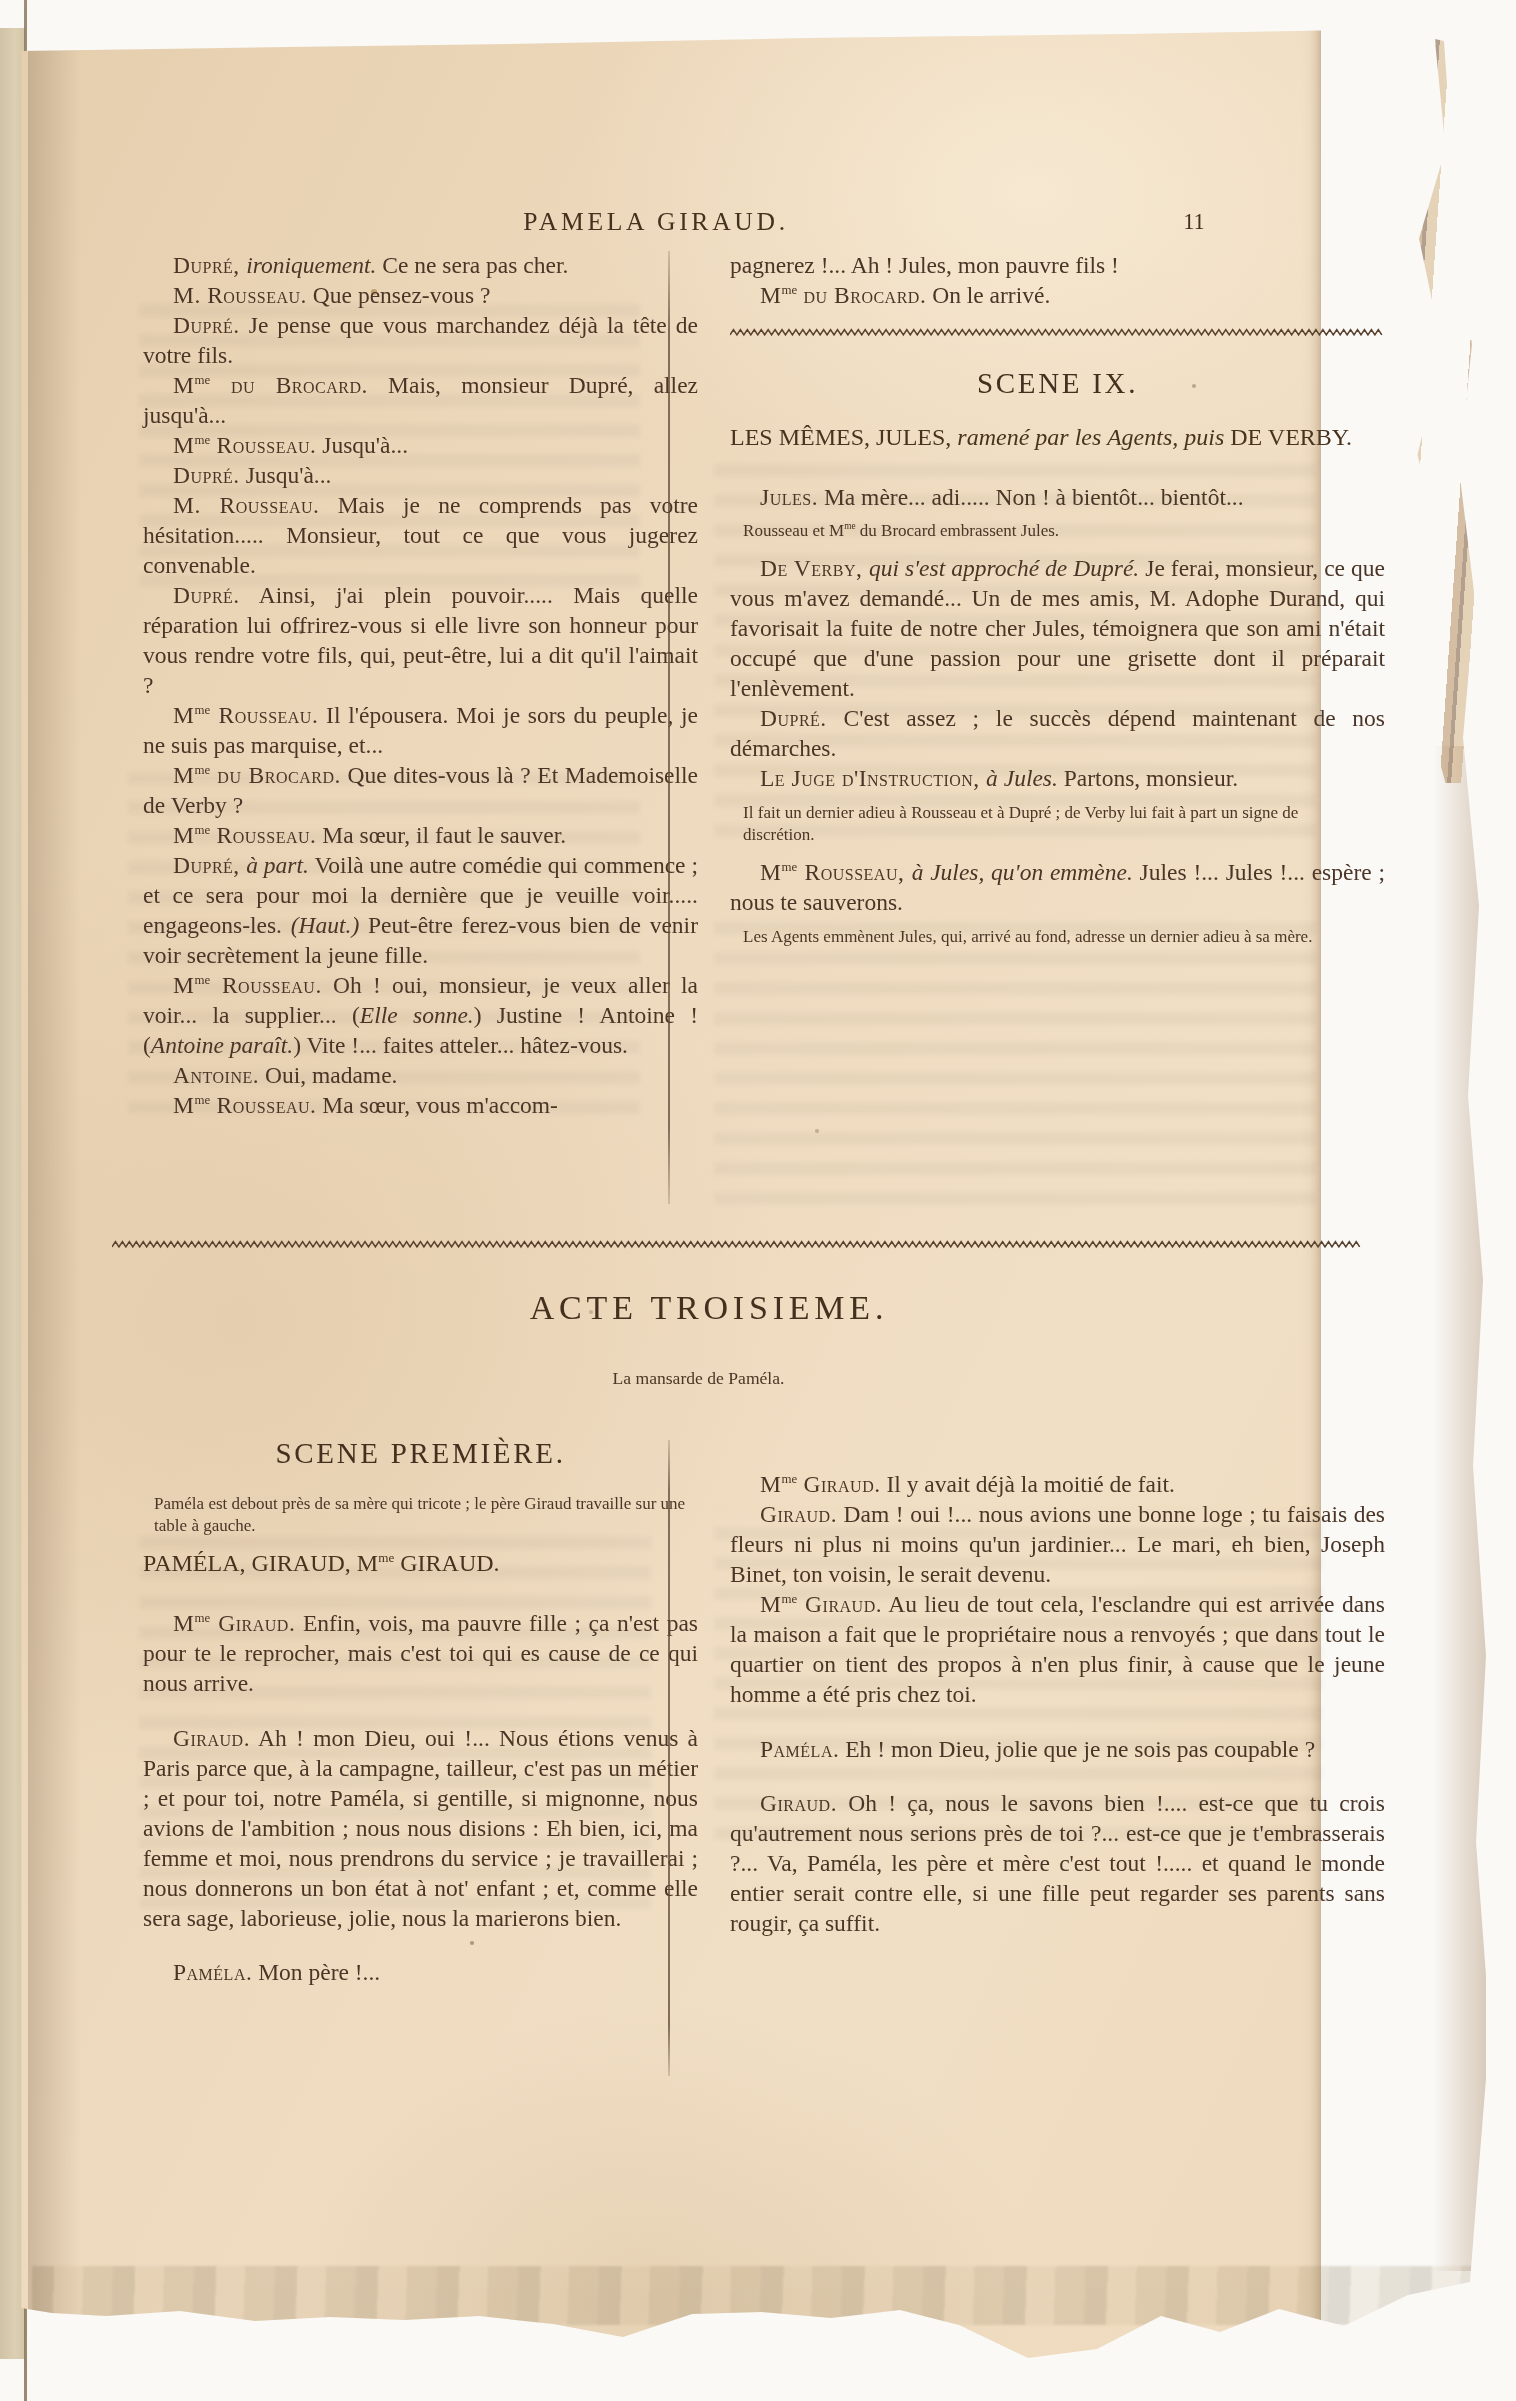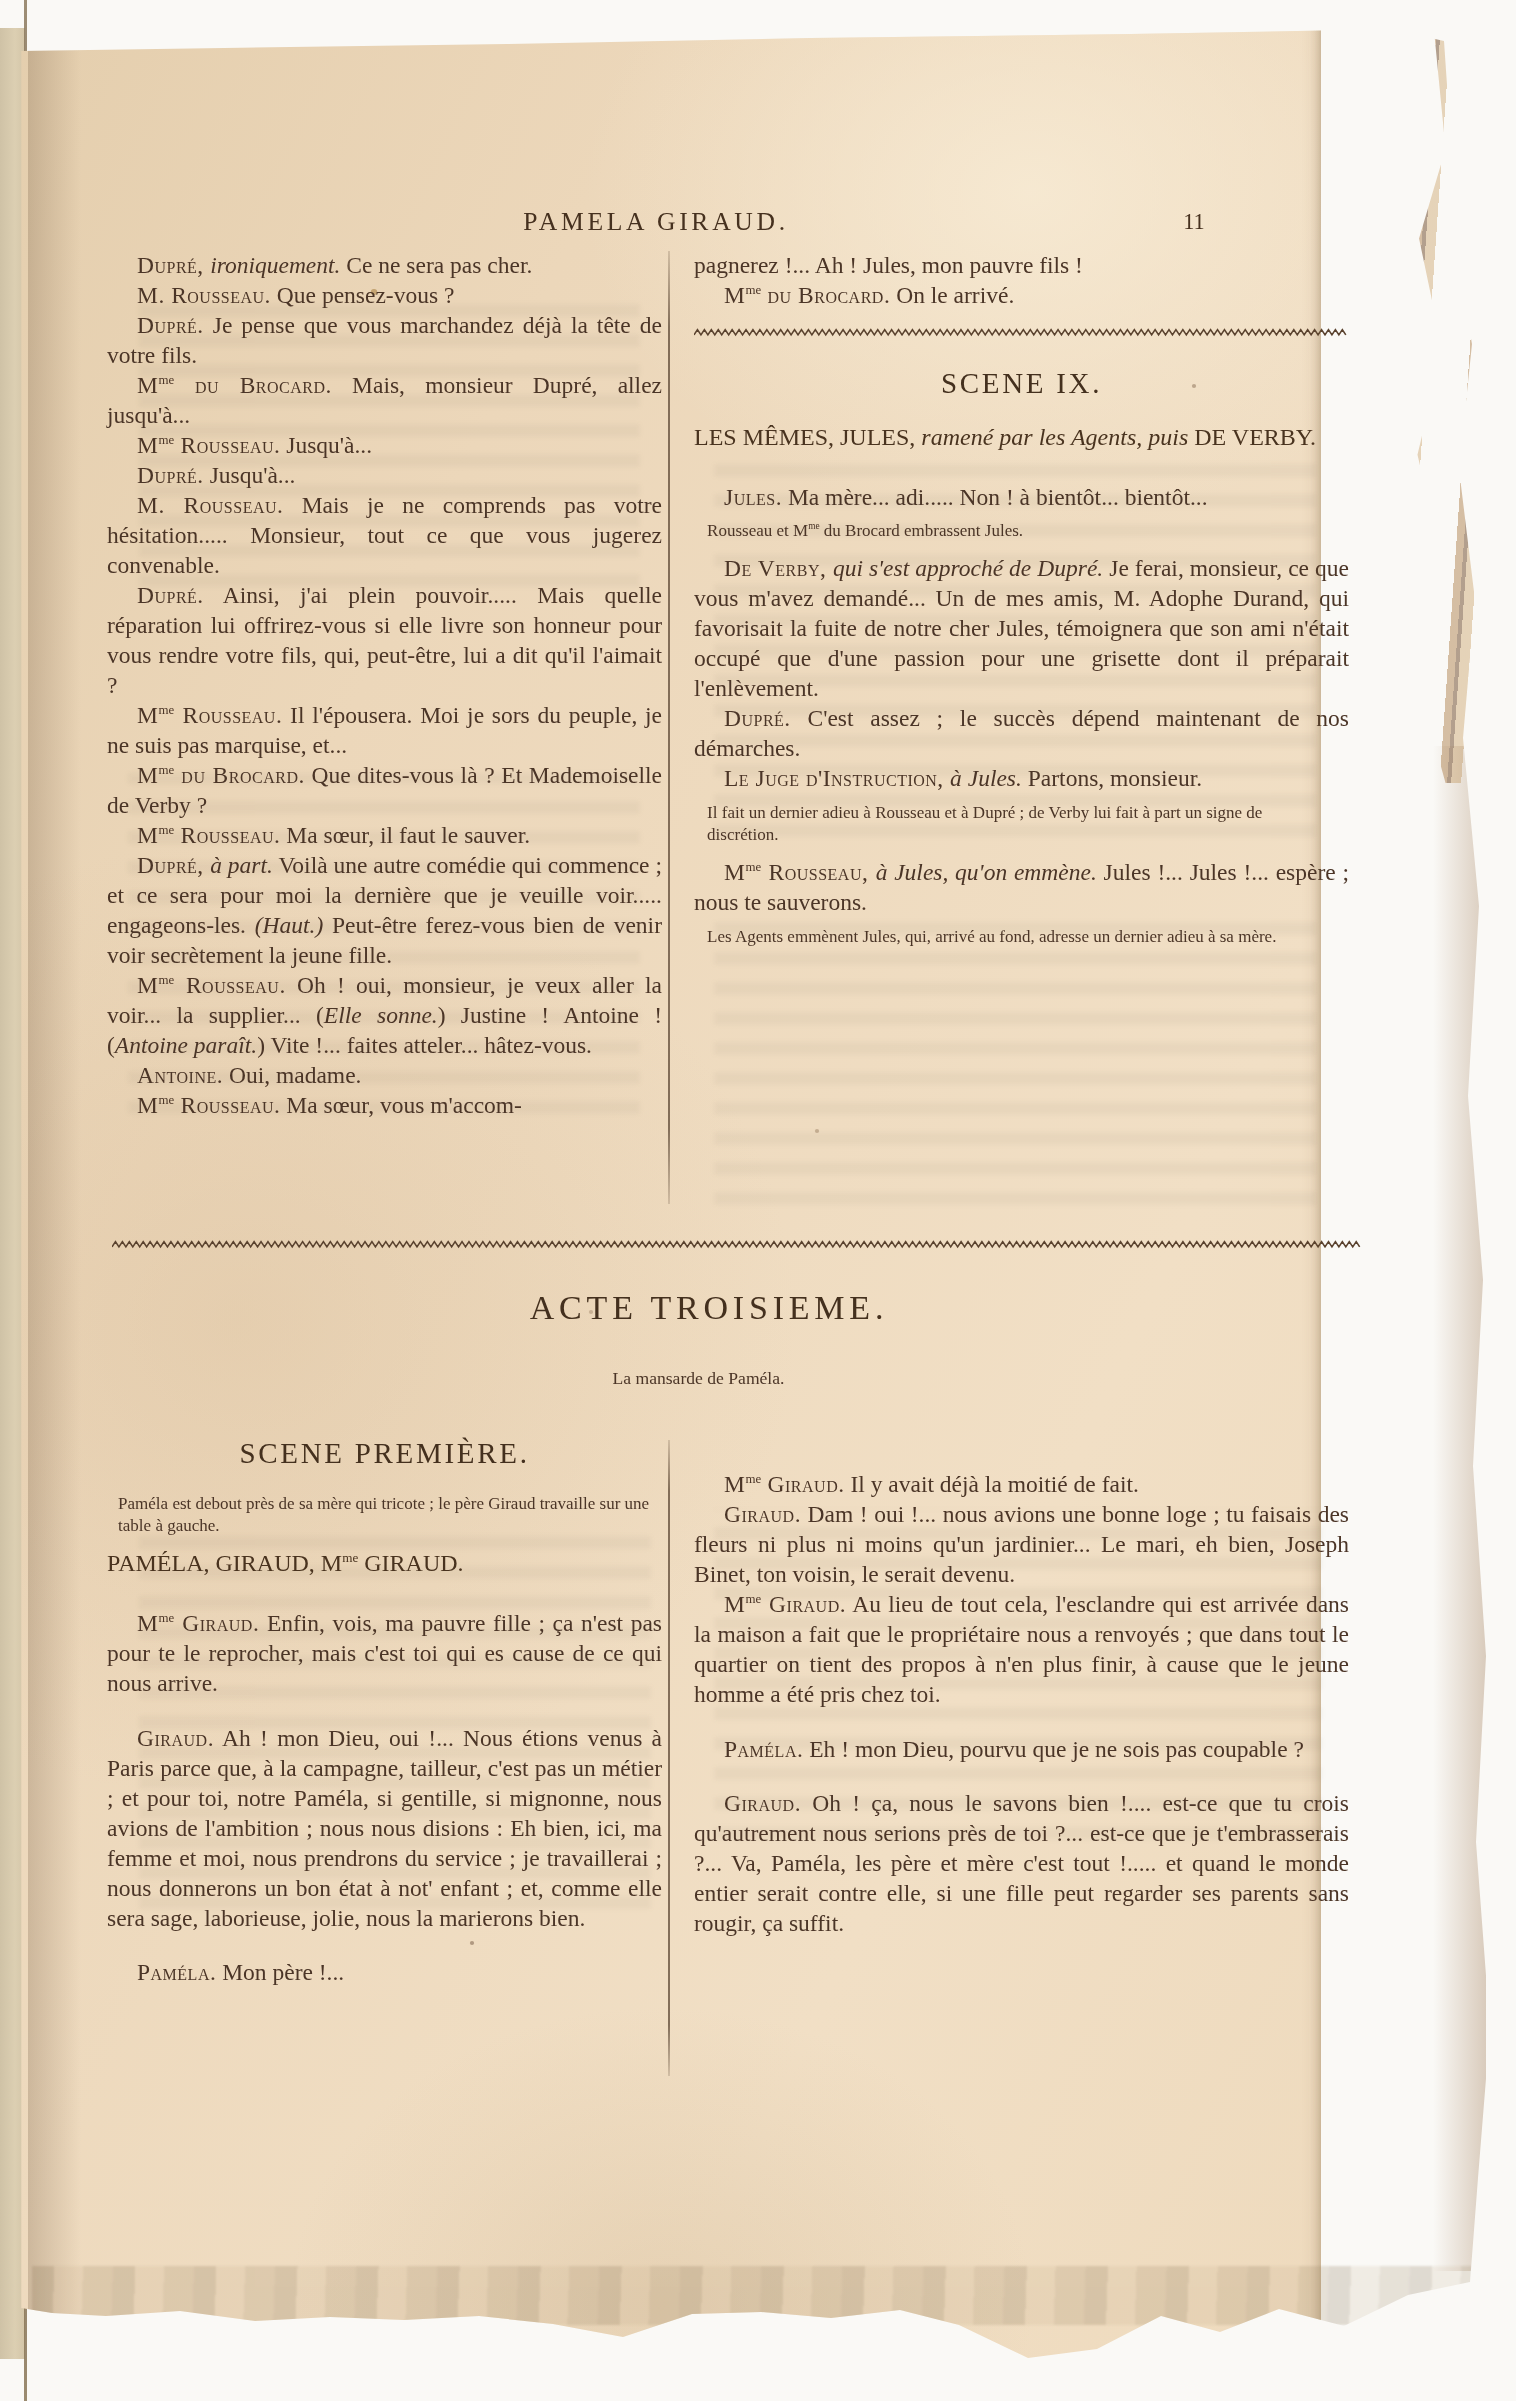--- a/index.html
+++ b/index.html
@@ -83,21 +83,21 @@
       590px 1311px 0 1.1px rgba(120,90,60,.3);
   }
   .running-head{
     position:absolute;left:107px;top:207px;width:1098px;
     text-align:center;font-size:25.6px;letter-spacing:3.7px;color:#46311f;
   }
   .page-number{
     position:absolute;left:1146px;top:209px;width:96px;
     text-align:center;font-size:22.4px;color:#46311f;
   }
-  .col{position:absolute;font-size:23.5px;line-height:30px;color:#4b3527;text-align:justify;}
+  .col{position:absolute;font-size:23.5px;line-height:30px;color:#4b3527;text-align:justify;margin-left:36px;}
   .col-top-left{left:107px;top:250px;width:555px;}
   .col-top-right{left:694px;top:250px;width:655px;}
   .col-bot-left{left:107px;top:1433px;width:555px;}
   .col-bot-right{left:694px;top:1469px;width:655px;}
   .vrule{position:absolute;width:1.6px;background:linear-gradient(to bottom,rgba(94,73,54,.2),rgba(94,73,54,.75) 8%,rgba(94,73,54,.75) 92%,rgba(94,73,54,.2));}
   .vrule-top{left:668px;top:251px;height:953px;}
   .vrule-bot{left:668px;top:1440px;height:636px;}
   .para{text-indent:30px;}
   .para.noindent{text-indent:0;}
   .para.gap{margin-top:24.5px;}
@@ -205,18 +205,18 @@
         <div class="cast"><span>PAMÉLA, GIRAUD, M</span><sup>me</sup><span> GIRAUD.</span></div>
         <div class="para gap"><span class="sc">M</span><sup>me</sup><span class="sc"> Giraud.</span><span> Enfin, vois, ma pauvre fille ; ça n'est pas pour te le reprocher, mais c'est toi qui es cause de ce qui nous arrive.</span></div>
         <div class="para gap"><span class="sc">Giraud.</span><span> Ah ! mon Dieu, oui !... Nous étions venus à Paris parce que, à la campagne, tailleur, c'est pas un métier ; et pour toi, notre Paméla, si gentille, si mignonne, nous avions de l'ambition ; nous nous disions : Eh bien, ici, ma femme et moi, nous prendrons du service ; je travaillerai ; nous donnerons un bon état à not' enfant ; et, comme elle sera sage, laborieuse, jolie, nous la marierons bien.</span></div>
         <div class="para gap"><span class="sc">Paméla.</span><span> Mon père !...</span></div>
       </div>
     <div class="vrule vrule-bot"></div>
     <div class="col col-bot-right">
         <div class="para"><span class="sc">M</span><sup>me</sup><span class="sc"> Giraud.</span><span> Il y avait déjà la moitié de fait.</span></div>
         <div class="para"><span class="sc">Giraud.</span><span> Dam ! oui !... nous avions une bonne loge ; tu faisais des fleurs ni plus ni moins qu'un jardinier... Le mari, eh bien, Joseph Binet, ton voisin, le serait devenu.</span></div>
         <div class="para"><span class="sc">M</span><sup>me</sup><span class="sc"> Giraud.</span><span> Au lieu de tout cela, l'esclandre qui est arrivée dans la maison a fait que le propriétaire nous a renvoyés ; que dans tout le quartier on tient des propos à n'en plus finir, à cause que le jeune homme a été pris chez toi.</span></div>
-        <div class="para gap"><span class="sc">Paméla.</span><span> Eh ! mon Dieu, pourvu que je ne sois pas coupable ?</span></div>
+        <div class="para gap"><span class="sc">Paméla.</span><span> Eh ! mon Dieu, jolie que je ne sois pas coupable ?</span></div>
         <div class="para gap"><span class="sc">Giraud.</span><span> Oh ! ça, nous le savons bien !.... est-ce que tu crois qu'autrement nous serions près de toi ?... est-ce que je t'embrasserais ?... Va, Paméla, les père et mère c'est tout !..... et quand le monde entier serait contre elle, si une fille peut regarder ses parents sans rougir, ça suffit.</span></div>
       </div>
   </div>
 </div>
 
 
 </body></html>

